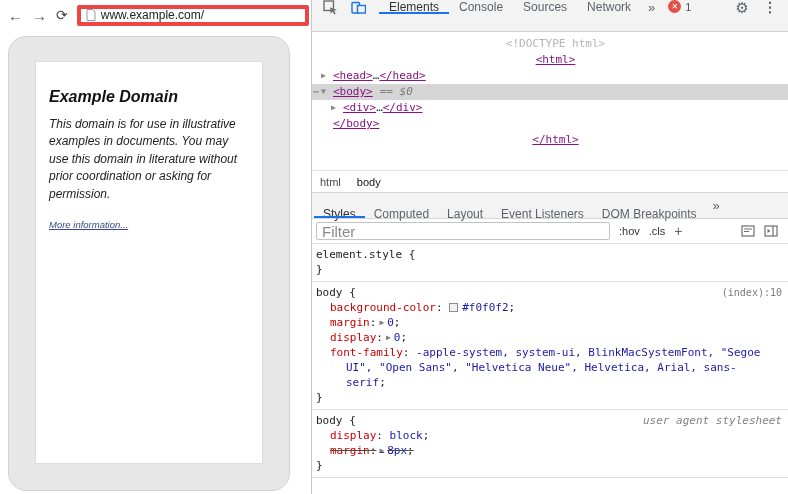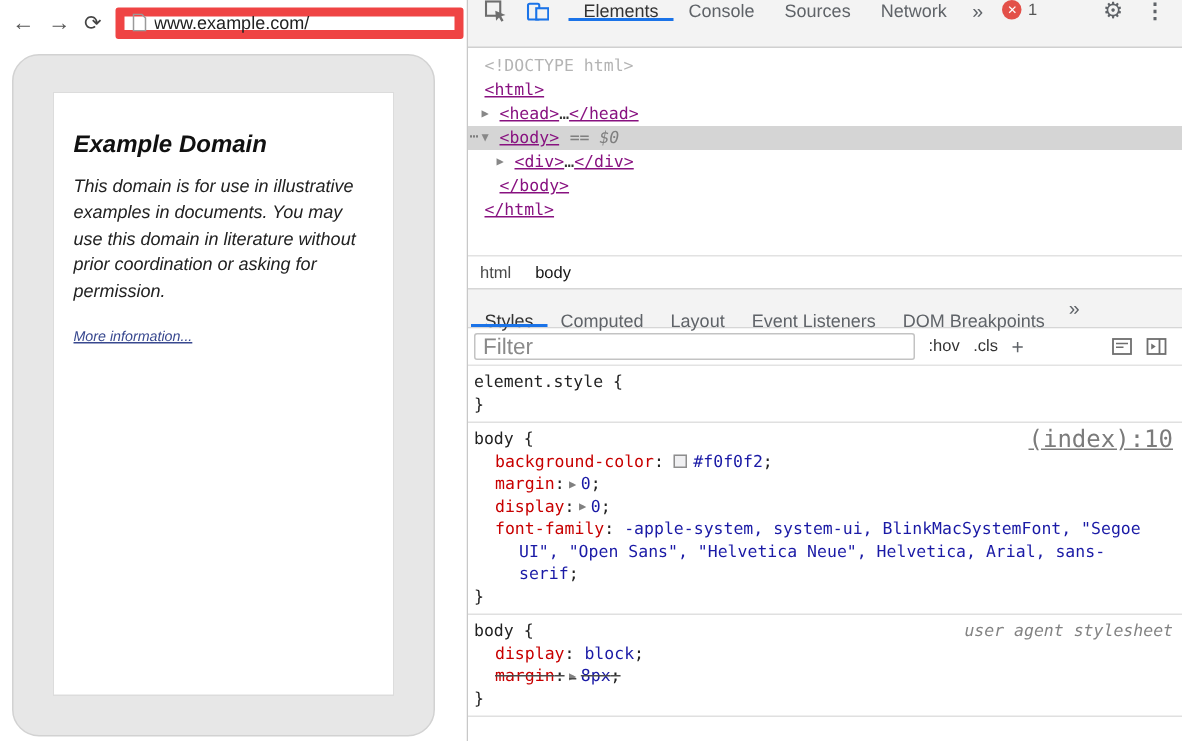--- a/index.html
+++ b/index.html
@@ -4,21 +4,21 @@
 <style>
   html,body{margin:0;padding:0;overflow:hidden;background:#fff;}
   .app{width:788px;height:494px;display:flex;font-family:"Liberation Sans",sans-serif;position:relative;box-sizing:border-box;}
   *,*::before,*::after{box-sizing:border-box;}
 
   
   .left{width:311px;flex:none;background:#fff;position:relative;}
   .navbar{height:30px;display:flex;align-items:center;padding:0 2px 0 8px;gap:9px;}
   .nav-icon{color:#555;font-size:15px;line-height:1;cursor:default;}
   .nav-icon.reload{font-size:14px;color:#444;}
-  .url-bar{flex:1;height:21px;border:6px solid #ef4444;border-radius:2px;display:flex;align-items:center;padding:0 5px;gap:5px;background:#fff;}
+  .url-bar{flex:1;height:21px;border:4px solid #ef4444;border-radius:2px;display:flex;align-items:center;padding:0 5px;gap:5px;background:#fff;}
   .url-input{border:none;outline:none;flex:1;font-size:12px;font-family:"Liberation Sans",sans-serif;color:#222;padding:0;height:15px;min-width:0;background:transparent;}
   .device-stage{position:absolute;top:36px;left:8px;right:21px;bottom:3px;font-style:italic;}
   .device-frame{width:100%;height:100%;background:#e7e7e7;border:1px solid #d2d2d2;border-radius:18px;position:relative;}
   .device-screen{position:absolute;left:26px;right:26px;top:24px;bottom:26px;background:#fff;border:1px solid #dcdcdc;padding:10px 13px;overflow:hidden;}
   .page-heading{font-size:16px;margin:16px 0 10px;color:#111;font-weight:bold;}
   .page-paragraph{font-size:12px;line-height:1.45;color:#222;margin:0 0 11px;}
   .page-link{font-size:9.5px;color:#38488f;text-decoration:underline;cursor:pointer;}
 
   
   .right{flex:1;border-left:1px solid #c8c8c8;display:flex;flex-direction:column;min-width:0;background:#fff;}
@@ -32,21 +32,21 @@
   .chevron{color:#5f6368;font-size:13px;display:flex;align-items:center;padding:0 7px;cursor:pointer;}
   .error-badge{display:flex;align-items:center;gap:4px;padding:0 6px;cursor:pointer;}
   .error-circle{width:13px;height:13px;border-radius:50%;background:#e35049;color:#fff;font-size:8px;line-height:13px;display:flex;align-items:center;justify-content:center;}
   .error-count{font-size:11px;color:#555;}
   .gear{margin-left:auto;}
   .gear-glyph,.menu-glyph{color:#5f6368;font-size:15px;line-height:1;}
   .menu-glyph{font-size:14px;font-weight:bold;}
 
   .dom-tree{height:138px;flex:none;font-family:"DejaVu Sans Mono",monospace;font-size:11px;line-height:16px;padding-top:4px;overflow:hidden;background:#fff;}
   .dom-line{height:16px;white-space:pre;position:relative;cursor:pointer;color:#333;}
-  .lvl0{padding-left:11px;}
+  .lvl0{padding-left:11px;text-align:center;}
   .lvl1{padding-left:21px;}
   .lvl2{padding-left:31px;}
   .dom-line.selected{background:#d5d5d5;}
   .tag{color:#881280;text-decoration:underline;}
   .doctype{color:#b4b4b4;}
   .ellipsis{color:#333;}
   .arrow{display:inline-block;width:12px;margin-left:-12px;font-size:8px;color:#888;vertical-align:1px;}
   .meta{color:#7f7f7f;font-style:italic;margin-left:7px;}
   .more-dots{position:absolute;left:1px;top:0;color:#777;font-size:10px;letter-spacing:-1px;}
 
@@ -65,21 +65,21 @@
   .toggle-label{font-size:11px;color:#333;cursor:pointer;}
   .plus-btn{font-size:14px;color:#5f6368;cursor:pointer;line-height:1;}
   .filter-spacer{flex:1;}
   .icon-btn{display:flex;align-items:center;cursor:pointer;}
 
   .styles-pane{flex:1;overflow:hidden;font-family:"DejaVu Sans Mono",monospace;font-size:11px;line-height:15px;background:#fff;color:#222;}
   .rule{padding:3px 16px 4px 4px;border-bottom:1px solid #e0e0e0;}
   .rule-header{display:flex;justify-content:space-between;align-items:flex-start;}
   .selector{color:#222;}
   .brace{color:#222;}
-  .rule-link{color:#7b7b7b;text-decoration:underline;cursor:pointer;white-space:nowrap;margin-right:-10px;font-size:16px;}
+  .rule-link{color:#7b7b7b;cursor:pointer;white-space:nowrap;margin-right:-10px;font-size:10px;}
   .ua-origin{color:#838383;font-style:italic;white-space:nowrap;margin-right:-10px;}
   .prop{padding-left:30px;text-indent:-16px;cursor:default;}
   .prop-name{color:#c80000;}
   .prop-value{color:#1a1aa6;}
   .prop-punct{color:#222;}
   .prop-arrow{color:#808080;font-size:8px;margin:0 3px;vertical-align:1px;}
   .swatch{display:inline-block;width:9px;height:9px;border:1px solid #8e8e8e;vertical-align:-1px;margin-right:4px;cursor:pointer;}
   .strike{text-decoration:line-through;color:#4a4a4a;}
 </style>
 </head>

